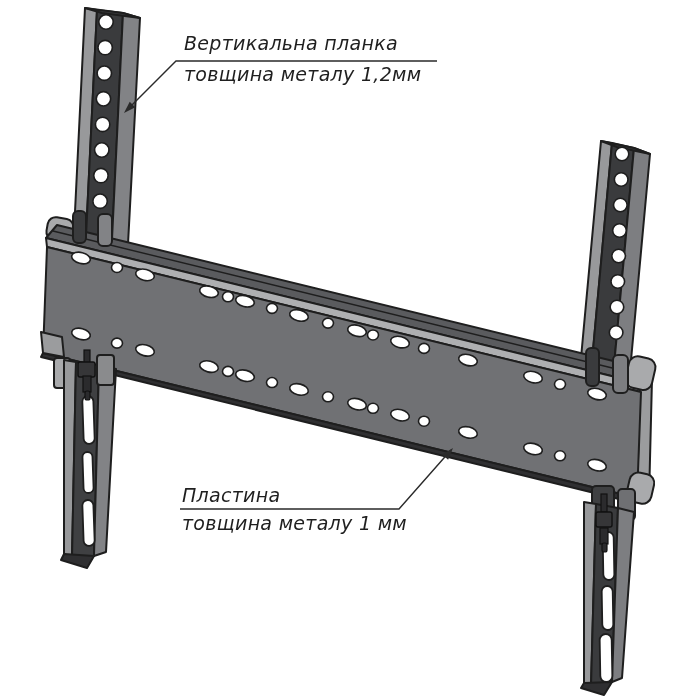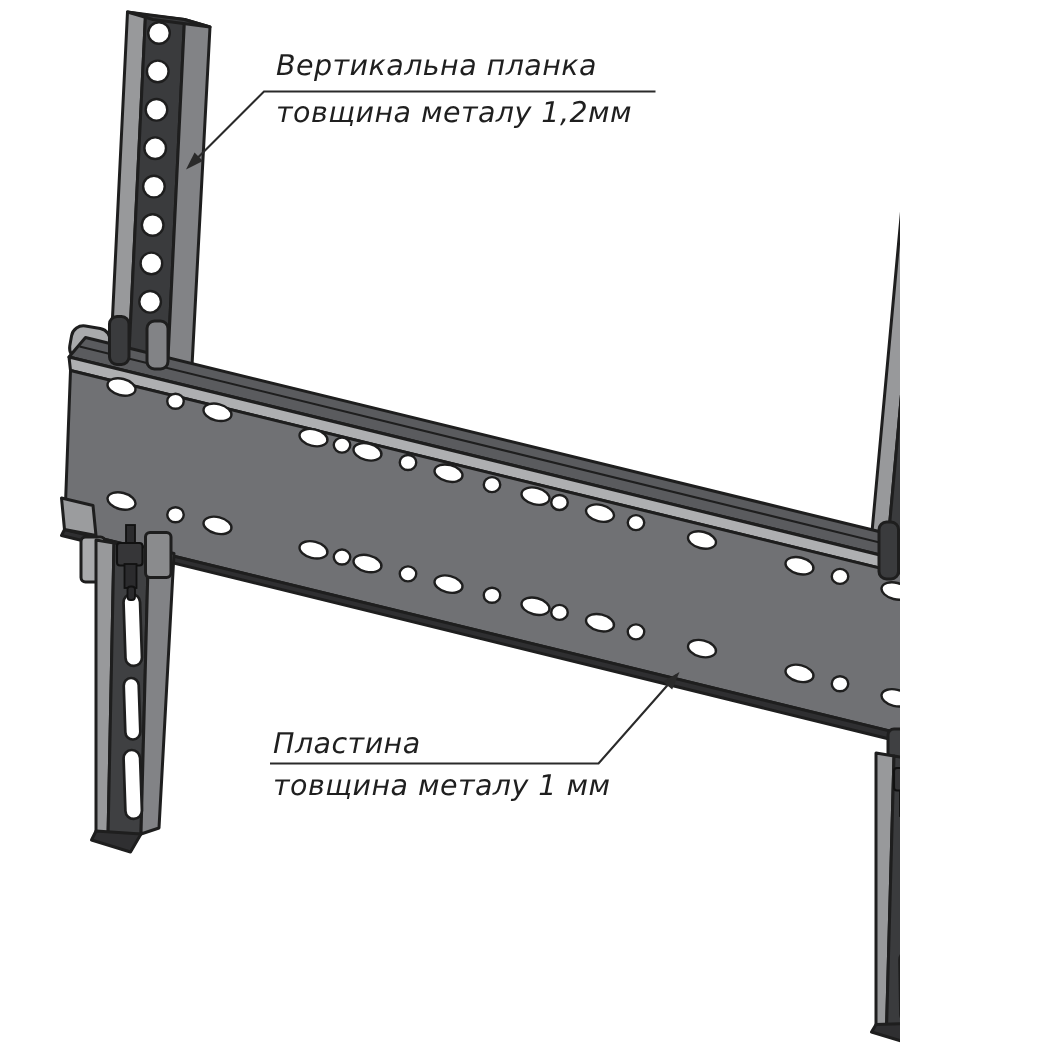--- a/index.html
+++ b/index.html
@@ -1,16 +1,16 @@
 <!DOCTYPE html>
 <html><head>
 <meta charset="utf-8">
 <style>
   html,body { margin:0; padding:0; background:#ffffff; }
-  .stage { width:600px; height:700px; position:relative; background:#ffffff; overflow:hidden; }
+  .stage { width:700px; height:700px; position:relative; background:#ffffff; overflow:hidden; }
   svg { display:block; }
   .outline { stroke:#1e1e1e; stroke-width:2; stroke-linejoin:round; }
   .thin    { stroke:#1e1e1e; stroke-width:1.4; }
   .plate-face   { fill:#707174; }
   .plate-top    { fill:#5a5b5e; }
   .lip-band     { fill:#aeafb1; }
   .end-cap      { fill:#9b9c9e; }
   .cap-light    { fill:#a9aaac; }
   .bar-dark     { fill:#3a3b3d; }
   .bar-dark2    { fill:#3f4042; }

